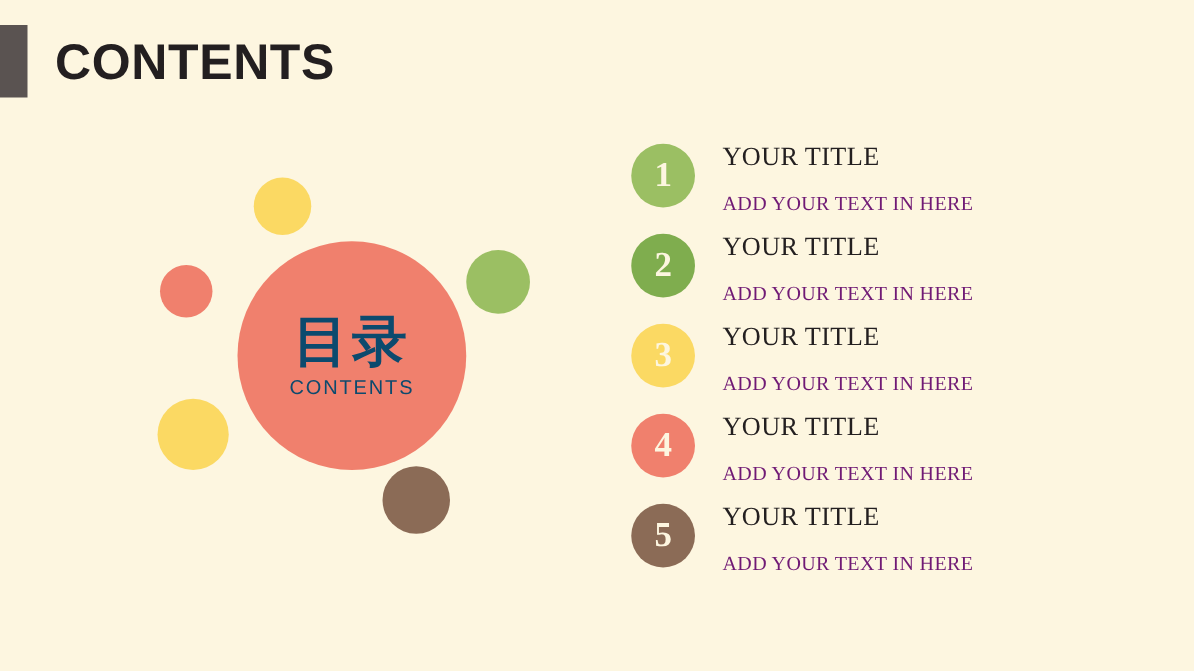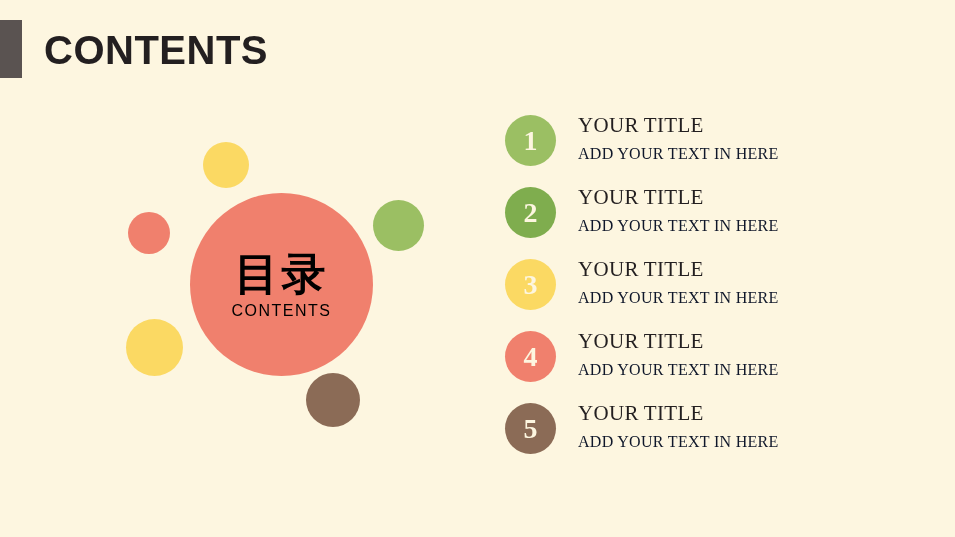--- a/index.html
+++ b/index.html
@@ -53,21 +53,21 @@
     left: 80px;
     top: 73px;
     width: 183px;
     height: 183px;
     border-radius: 50%;
     background: #f0806d;
     display: flex;
     flex-direction: column;
     align-items: center;
     justify-content: center;
-    color: #000000;
+    color: #0c4a6e;
   }
   #main-circle-cn {
     font-size: 44px;
     font-weight: bold;
     letter-spacing: 3px;
     line-height: 50px;
     font-family: "DejaVu Sans", sans-serif;
   }
   #main-circle-en {
     font-size: 16px;
@@ -126,24 +126,24 @@
   }
   .item-title {
     font-size: 21px;
     color: #231f20;
     letter-spacing: 0.3px;
     line-height: 30px;
     font-family: "Liberation Serif", serif;
   }
   .item-sub {
     font-size: 16px;
-    color: #0f172a;
+    color: #701a75;
     letter-spacing: 0.3px;
     line-height: 24px;
-    margin-top: 2px;
+    margin-top: 12px;
     font-family: "Liberation Serif", serif;
   }
 </style>
 </head>
 <body>
 
 <div id="header-bar"></div>
 <div id="page-title">CONTENTS</div>
 
 <div id="circle-cluster">

